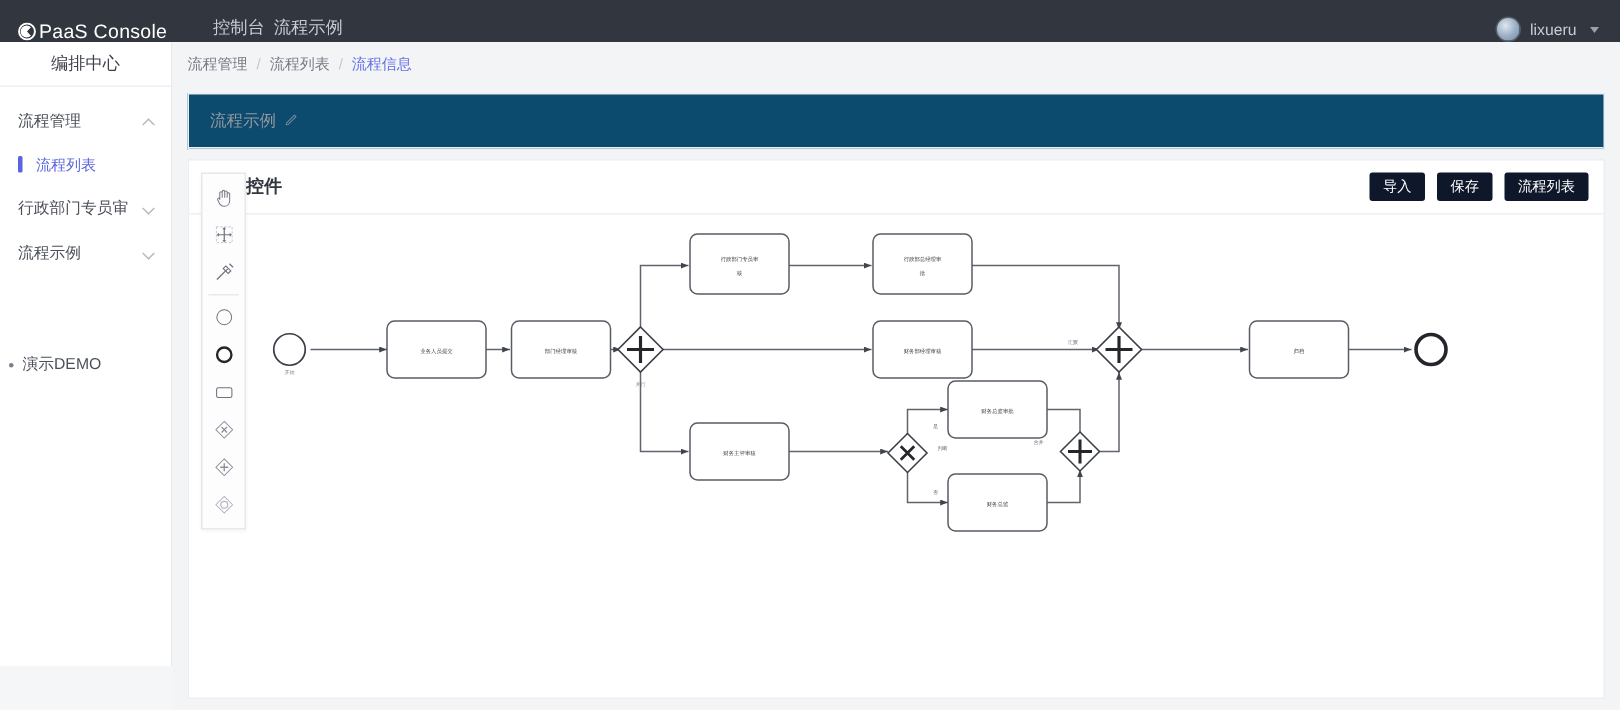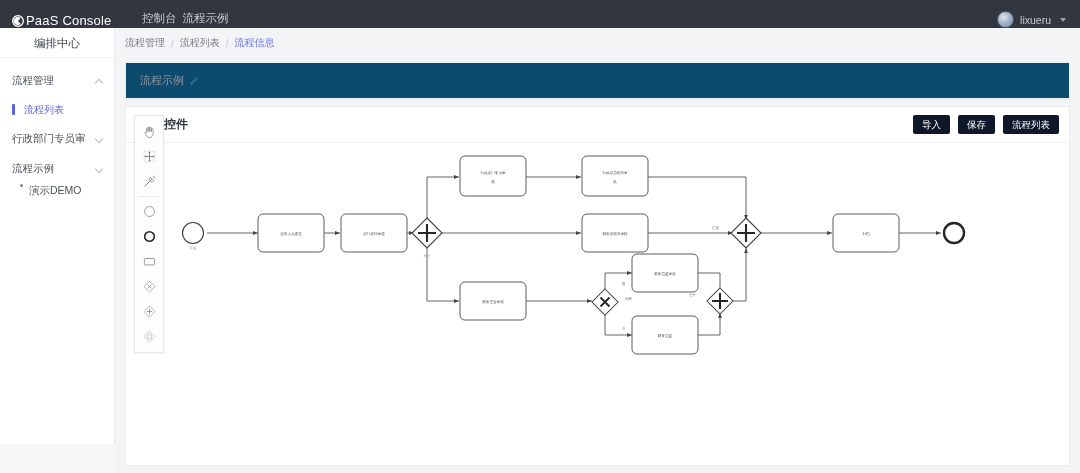--- a/index.html
+++ b/index.html
@@ -98,23 +98,23 @@
   .menu-item.active .bar {
     position: absolute; left: 12px; top: 8px;
     width: 2.5px; height: 11px; background: #5a64e0; border-radius: 1px;
   }
   .menu-item .dot {
     width: 3px; height: 3px; border-radius: 50%;
     background: #9aa0ab; margin-right: 6px; flex: 0 0 auto;
   }
   .menu-item .bar + .i-label { margin-left: 6px; }
   .menu-standalone {
-    height: 30px; display: flex; 
-    padding-left: 20px; cursor: pointer;
-    font-size: 10.5px; color: #4a4f58;
+    height: 30px; display: flex; align-items: center;
+    padding-left: 6px; cursor: pointer;
+    font-size: 10.5px; color: #4a4f58; margin-top: 44px;
   }
   .menu-standalone .dot {
     width: 3px; height: 3px; border-radius: 50%;
     background: #7b818c; margin-right: 6px; flex: 0 0 auto;
   }
 
   
   .content {
     position: absolute; top: 28px; left: 115px;
     width: 965px; height: 445px;

